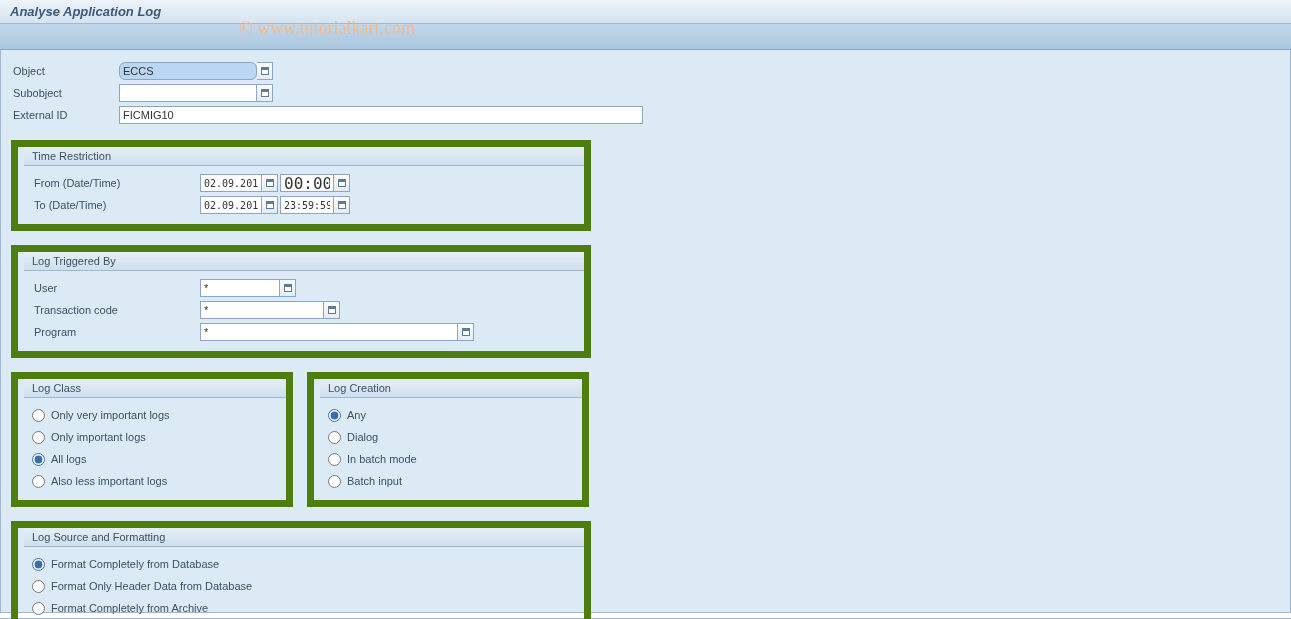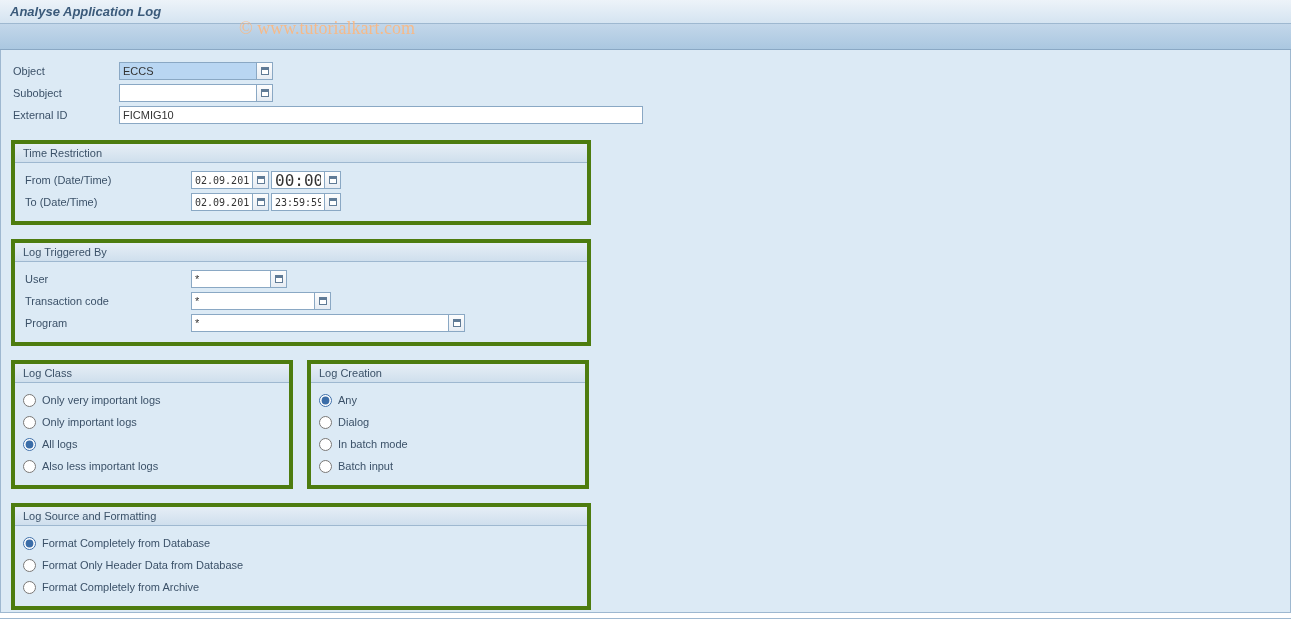--- a/index.html
+++ b/index.html
@@ -70,42 +70,44 @@
     background: #fff;
     height: 18px;
     padding: 1px 3px;
     font-size: 11px;
     font-family: Arial, sans-serif;
     color: #333;
     outline: none;
   }
   .sap-input.highlight {
     background: #b9d6f2;
+    border-radius: 6px;
   }
   .f4-btn {
     width: 16px;
     height: 18px;
     border: 1px solid #8aa8c4;
     border-left: none;
     background: linear-gradient(#fdfdfd, #e6ecf3);
     display: inline-flex;
     align-items: center;
     justify-content: center;
     cursor: pointer;
   }
   .f4-icon {
     width: 8px; height: 8px;
     border: 1px solid #607b96;
     border-top-width: 3px;
     background: #fff;
   }
   .group-box {
-    border: 4px solid #4d7c0f;
+    border: 7px solid #4d7c0f;
     background: transparent;
     margin-top: 14px;
+    padding-left: 6px;
   }
   .group-header {
     background: linear-gradient(#e6eef6, #cfdfed);
     border-bottom: 1px solid #9eb8d0;
     padding: 3px 8px;
     color: #3b5168;
   }
   .group-body {
     padding: 6px 8px 8px 8px;
   }

